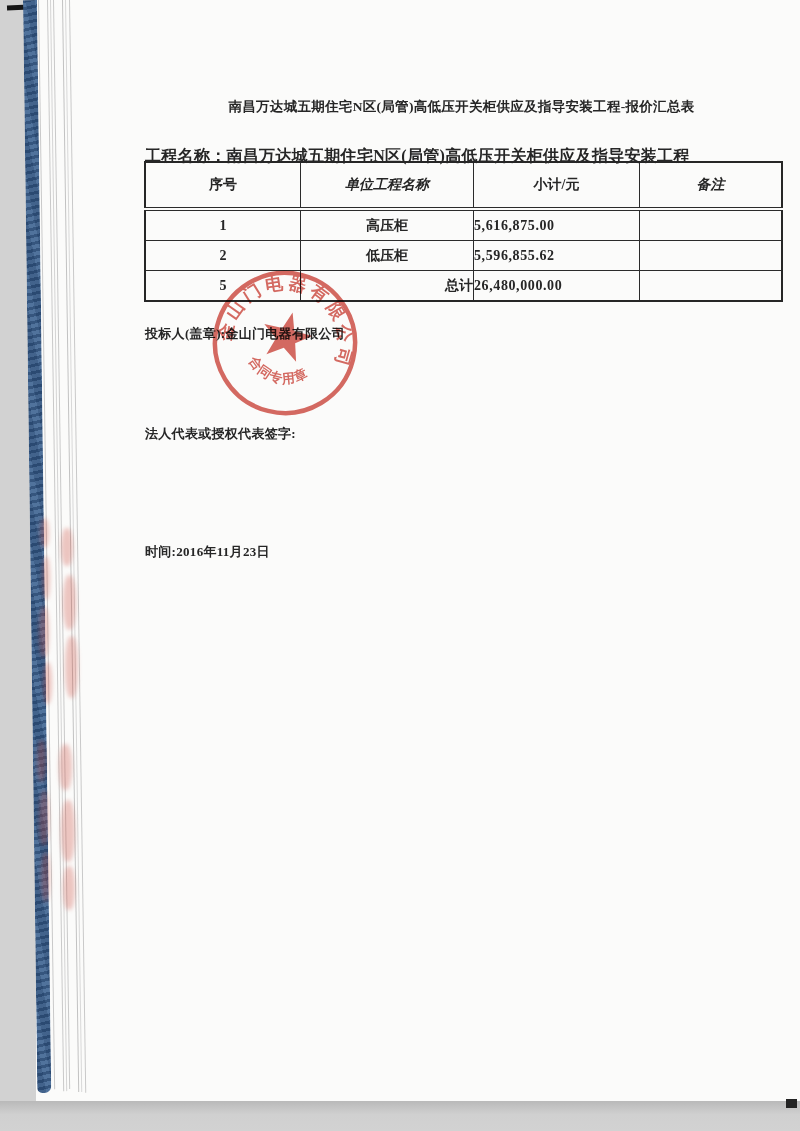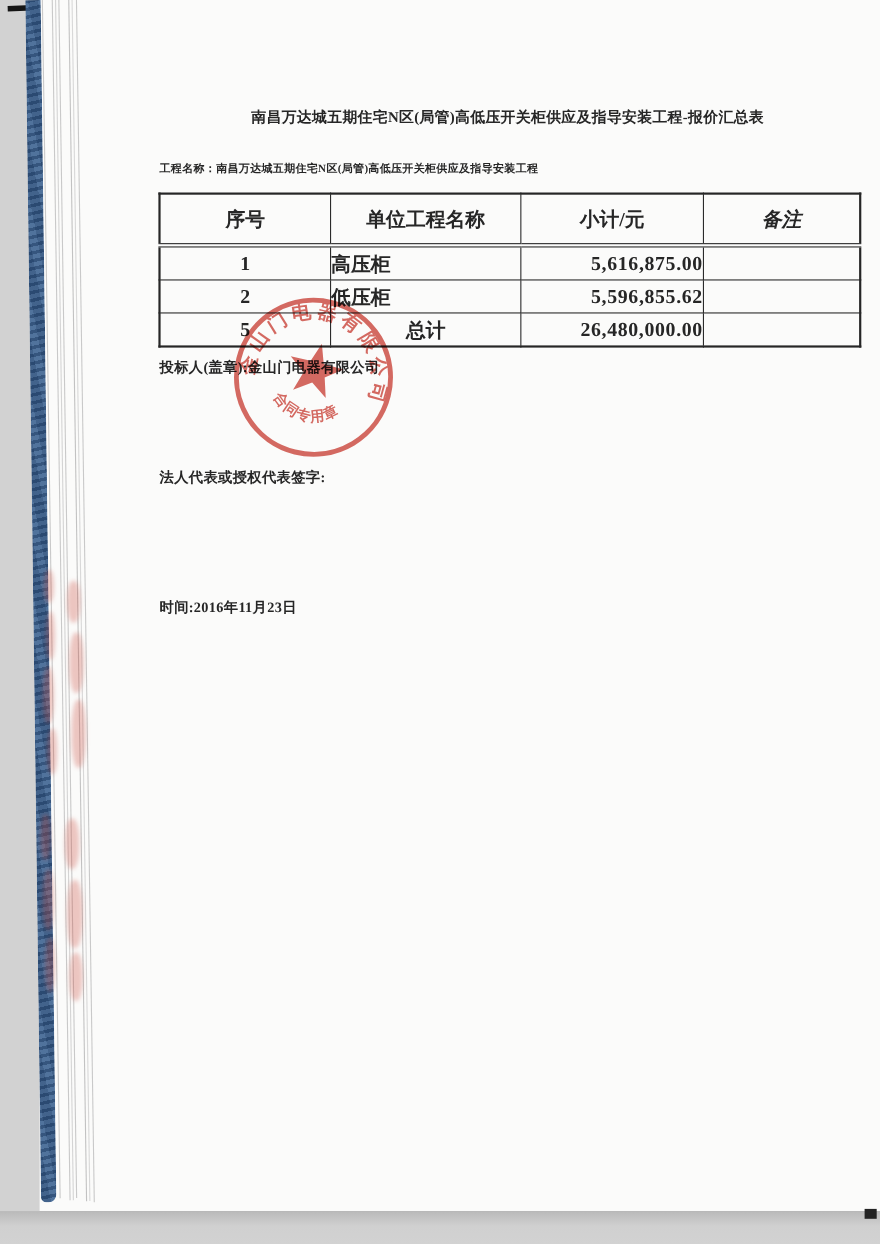--- a/index.html
+++ b/index.html
@@ -42,38 +42,38 @@
   }
   .sm{position:absolute;border-radius:45%;background:rgba(201,74,61,.30);filter:blur(2px);}
 
   
   .doc-title{
     position:absolute;left:145px;top:98px;width:633px;
     text-align:center;font-size:13.5px;font-weight:bold;letter-spacing:.3px;
   }
   .project-line{
     position:absolute;left:145px;top:146px;width:640px;
-    font-size:10px;font-weight:bold;letter-spacing:.3px;
+    font-size:16px;font-weight:bold;letter-spacing:.3px;text-decoration:underline;
   }
   table.summary{
-    position:absolute;left:144px;top:175px;width:634px;
+    position:absolute;left:144px;top:161px;width:634px;
     border-collapse:collapse;table-layout:fixed;
-    font-size:18px;font-weight:bold;
+    font-size:14px;font-weight:bold;
   }
   table.summary th,table.summary td{
     border:1.5px solid #2b2b2b;padding:0;overflow:hidden;white-space:nowrap;
   }
   table.summary{border:2px solid #262626;}
   table.summary thead th{height:44px;text-align:center;font-weight:bold;border-bottom:4px double #2b2b2b;}
   table.summary tbody td{height:29px;}
-  .col-no{width:154px;}.col-name{width:172px;}.col-sub{width:165px;}.col-note{width:141px;font-style:italic;}
+  .col-no{width:154px;}.col-name{width:172px;font-style:italic;}.col-sub{width:165px;}.col-note{width:141px;font-style:italic;}
   td.c-no{text-align:center;}
-  td.c-name{text-align:left;padding-left:8px;}
-  td.c-name.center{text-align:center;padding-left:0;}
-  td.c-sub{text-align:right;padding-right:12px;letter-spacing:.6px;}
+  td.c-name{text-align:center;padding-left:8px;}
+  td.c-name.center{text-align:right;padding-left:0;}
+  td.c-sub{text-align:left;padding-right:12px;letter-spacing:.6px;}
   .sig-line{position:absolute;left:145px;font-size:13px;font-weight:bold;letter-spacing:.3px;}
   .bidder{top:325px;}
   .legal{top:425px;}
   .date{top:543px;}
 
   
   .stamp{
     position:absolute;left:190px;top:248px;width:190px;height:190px;
     mix-blend-mode:multiply;opacity:.82;pointer-events:none;
   }

